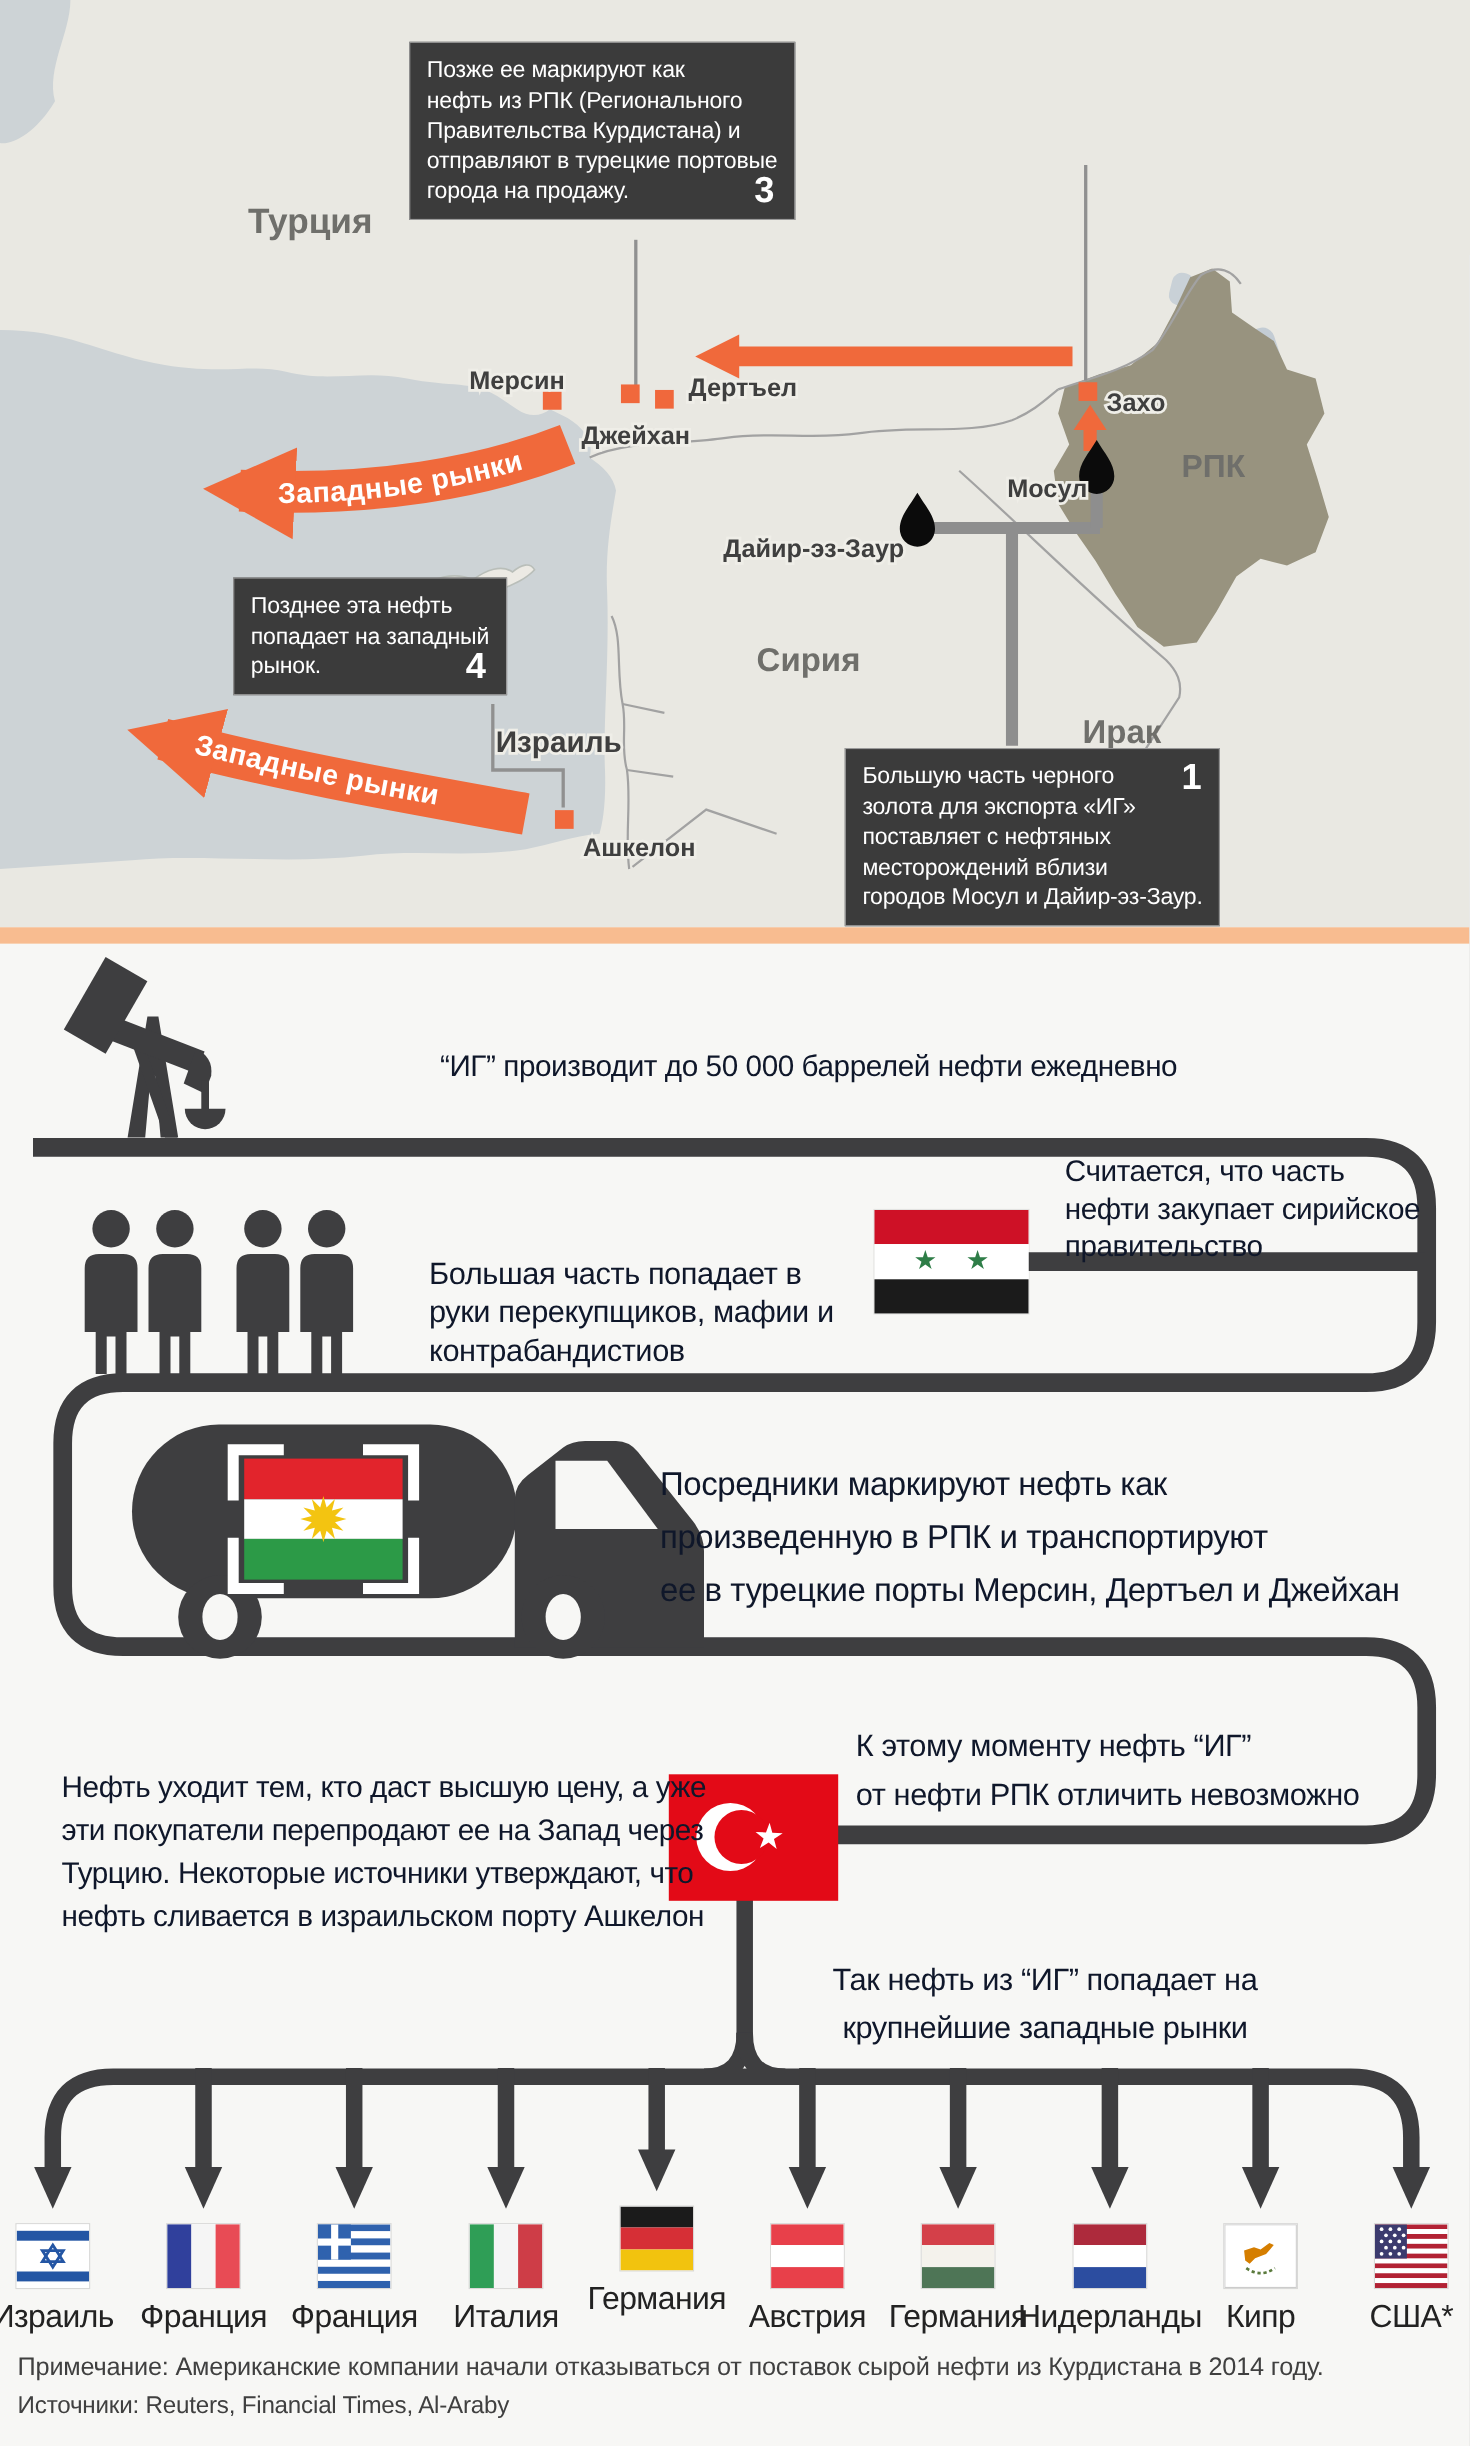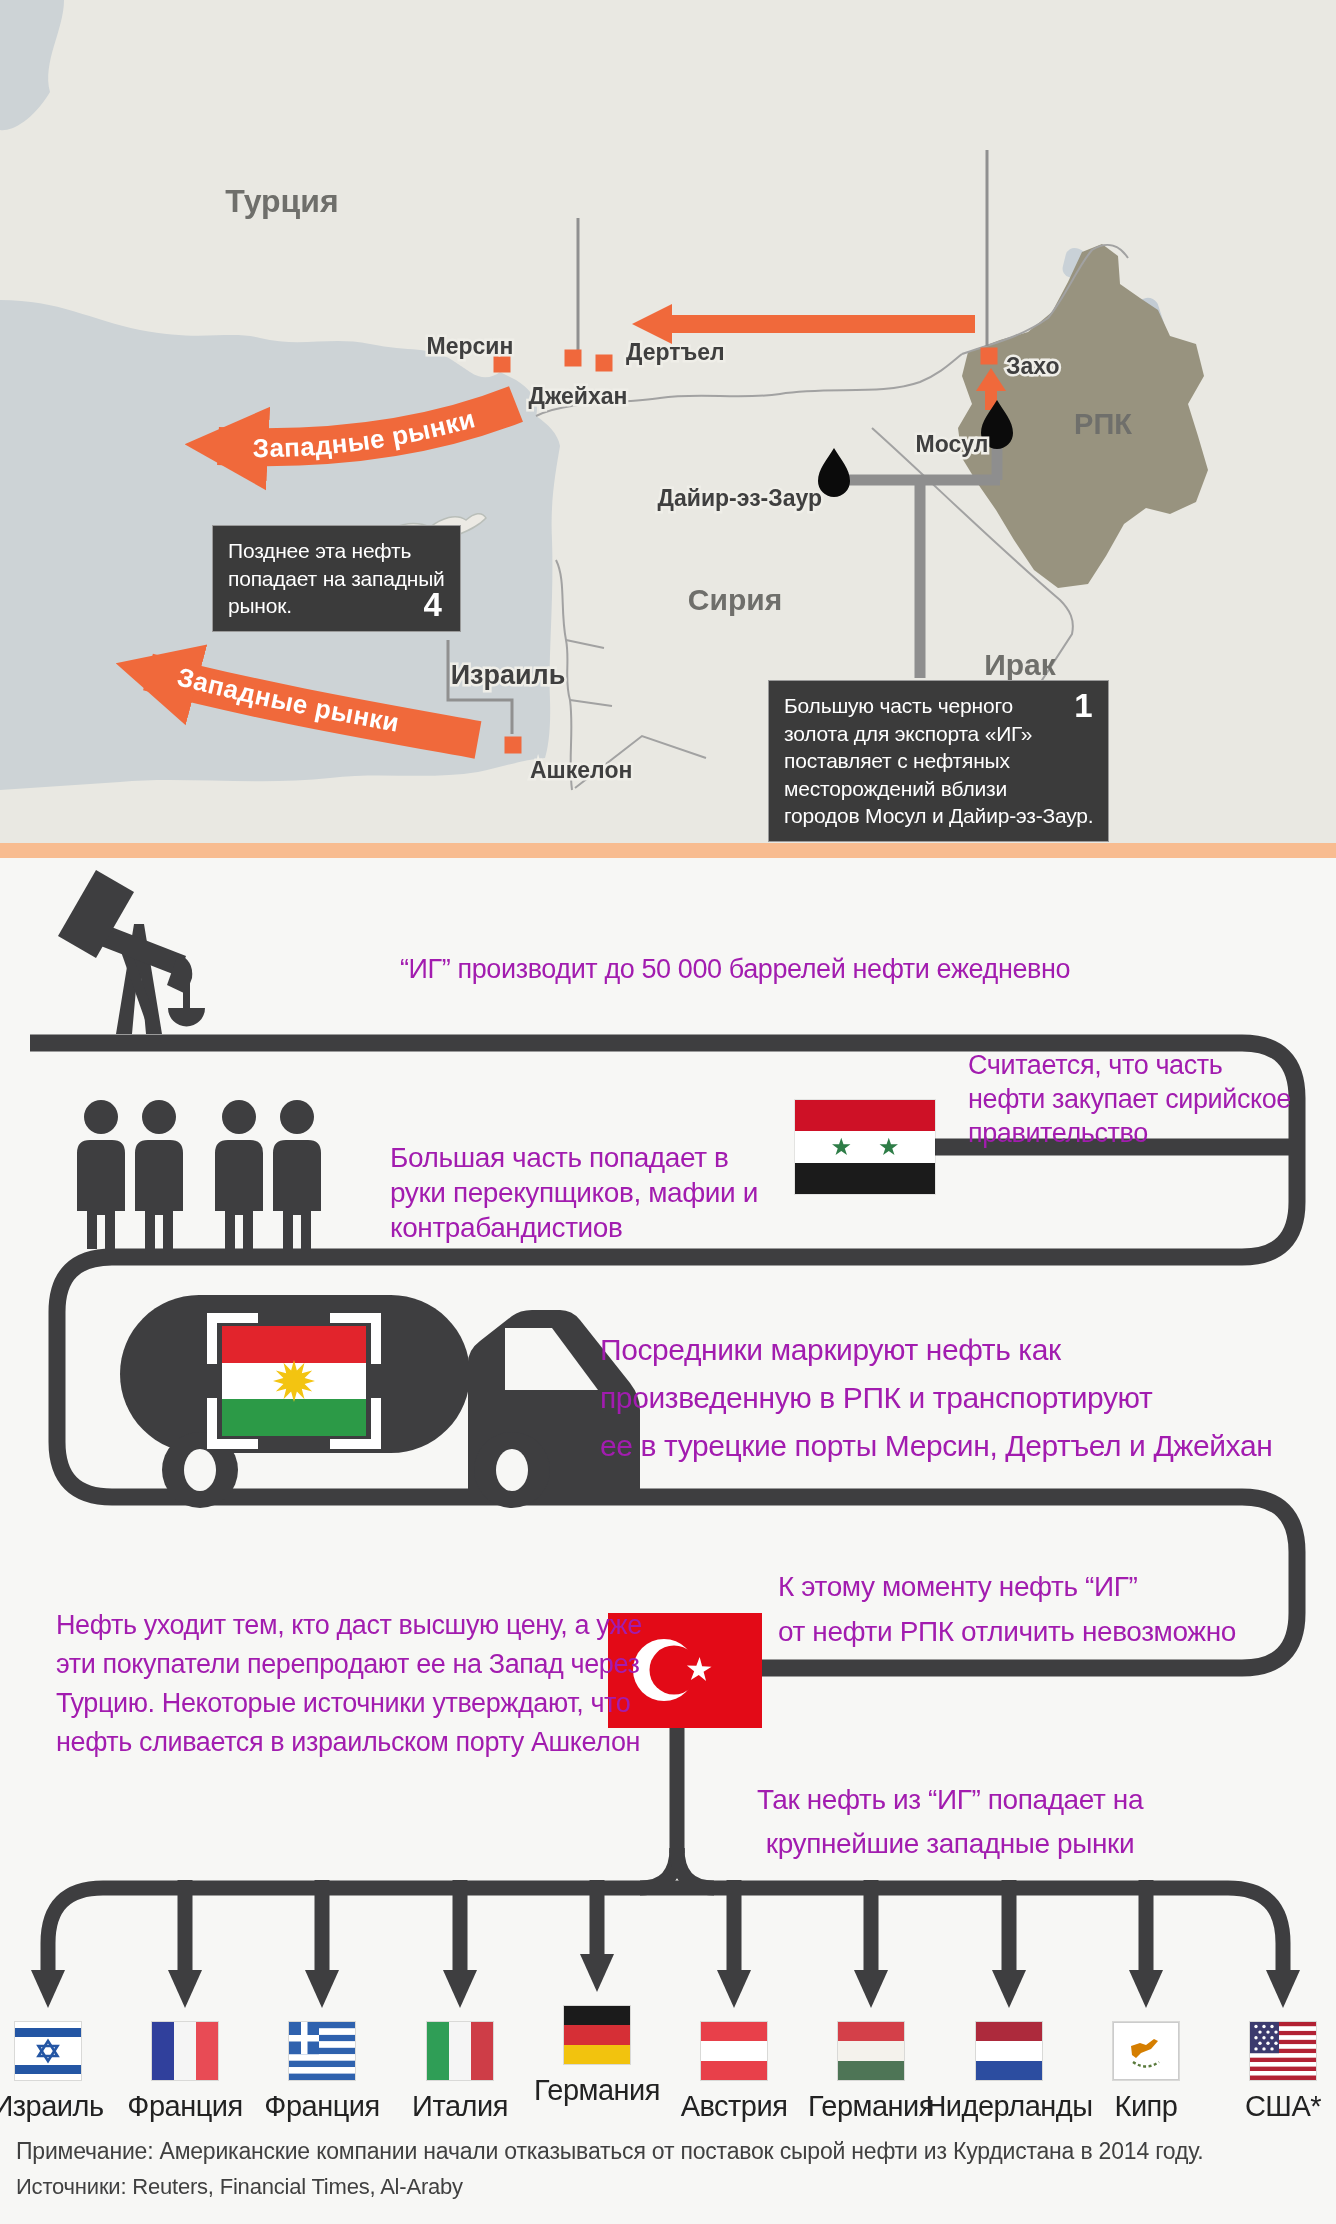--- a/index.html
+++ b/index.html
@@ -19,21 +19,21 @@
   .maplabel{font-weight:bold;fill:#6f6f6b;}
   .citylabel{font-weight:bold;fill:#3f3f3f;paint-order:stroke;stroke:#efeee8;stroke-width:5px;}
   .arrtext{font-weight:bold;fill:#ffffff;font-size:26px;letter-spacing:0.5px;}
 
   
   #divider{position:absolute;left:0;top:843px;width:1336px;height:15px;background:#f8bc90;}
 
   
   #flow{position:absolute;left:0;top:858px;width:1336px;height:1366px;background:#f7f7f5;}
   #flow svg.layer{position:absolute;left:0;top:0;}
-  .ftext{position:absolute;color:#a21caf;letter-spacing:-0.4px;white-space:nowrap;}
+  .ftext{position:absolute;color:#0f172a;letter-spacing:-0.4px;white-space:nowrap;}
 
   .flagbox{position:absolute;box-shadow:0 0 0 1px rgba(0,0,0,0.08);}
   .syria-stripes{width:100%;height:100%;display:flex;flex-direction:column;}
   .syria-stripes>div{flex:1;display:flex;align-items:center;justify-content:center;gap:26px;}
   .syria-star{color:#2e7d47;font-size:24px;line-height:1;}
 
   .dest-col{position:absolute;width:150px;display:flex;flex-direction:column;align-items:center;}
   .dest-arrowhead{width:0;height:0;border-left:17px solid transparent;border-right:17px solid transparent;
                   border-top:38px solid #3e3e40;}
   .dest-flag{width:66px;height:58px;margin-top:14px;box-shadow:0 0 0 1px rgba(0,0,0,0.12);position:relative;overflow:hidden;background:#fff;}
@@ -125,20 +125,24 @@
       <text class="citylabel" x="626" y="360" font-size="23" text-anchor="start">Дертъел</text>
       <text class="citylabel" x="1006" y="374" font-size="23" text-anchor="start">Захо</text>
       <text class="citylabel" x="952" y="452" font-size="23" text-anchor="middle">Мосул</text>
       <text class="citylabel" x="822" y="506" font-size="23" text-anchor="end">Дайир-эз-Заур</text>
       <text class="citylabel" x="530" y="778" font-size="23" text-anchor="start">Ашкелон</text>
     </svg>
 
     <div class="callout" style="left:768px;top:680px;">
       <div>Большую часть черного<br>золота для экспорта «ИГ»<br>поставляет с нефтяных<br>месторождений вблизи<br>городов  Мосул и Дайир-эз-Заур.</div>
       <span class="num num-tr">1</span>
+    </div>
+    <div class="callout" style="left:372px;top:38px;">
+      <div>Позже ее маркируют как<br>нефть из РПК (Регионального<br>Правительства Курдистана) и<br>отправляют в турецкие портовые<br>города на продажу.</div>
+      <span class="num num-br">3</span>
     </div>
     <div class="callout" style="left:212px;top:525px;">
       <div>Позднее эта нефть<br>попадает на западный<br>рынок.</div>
       <span class="num num-br">4</span>
     </div>
   </div>
 
   <div id="divider"></div>
 
   <div id="flow">

